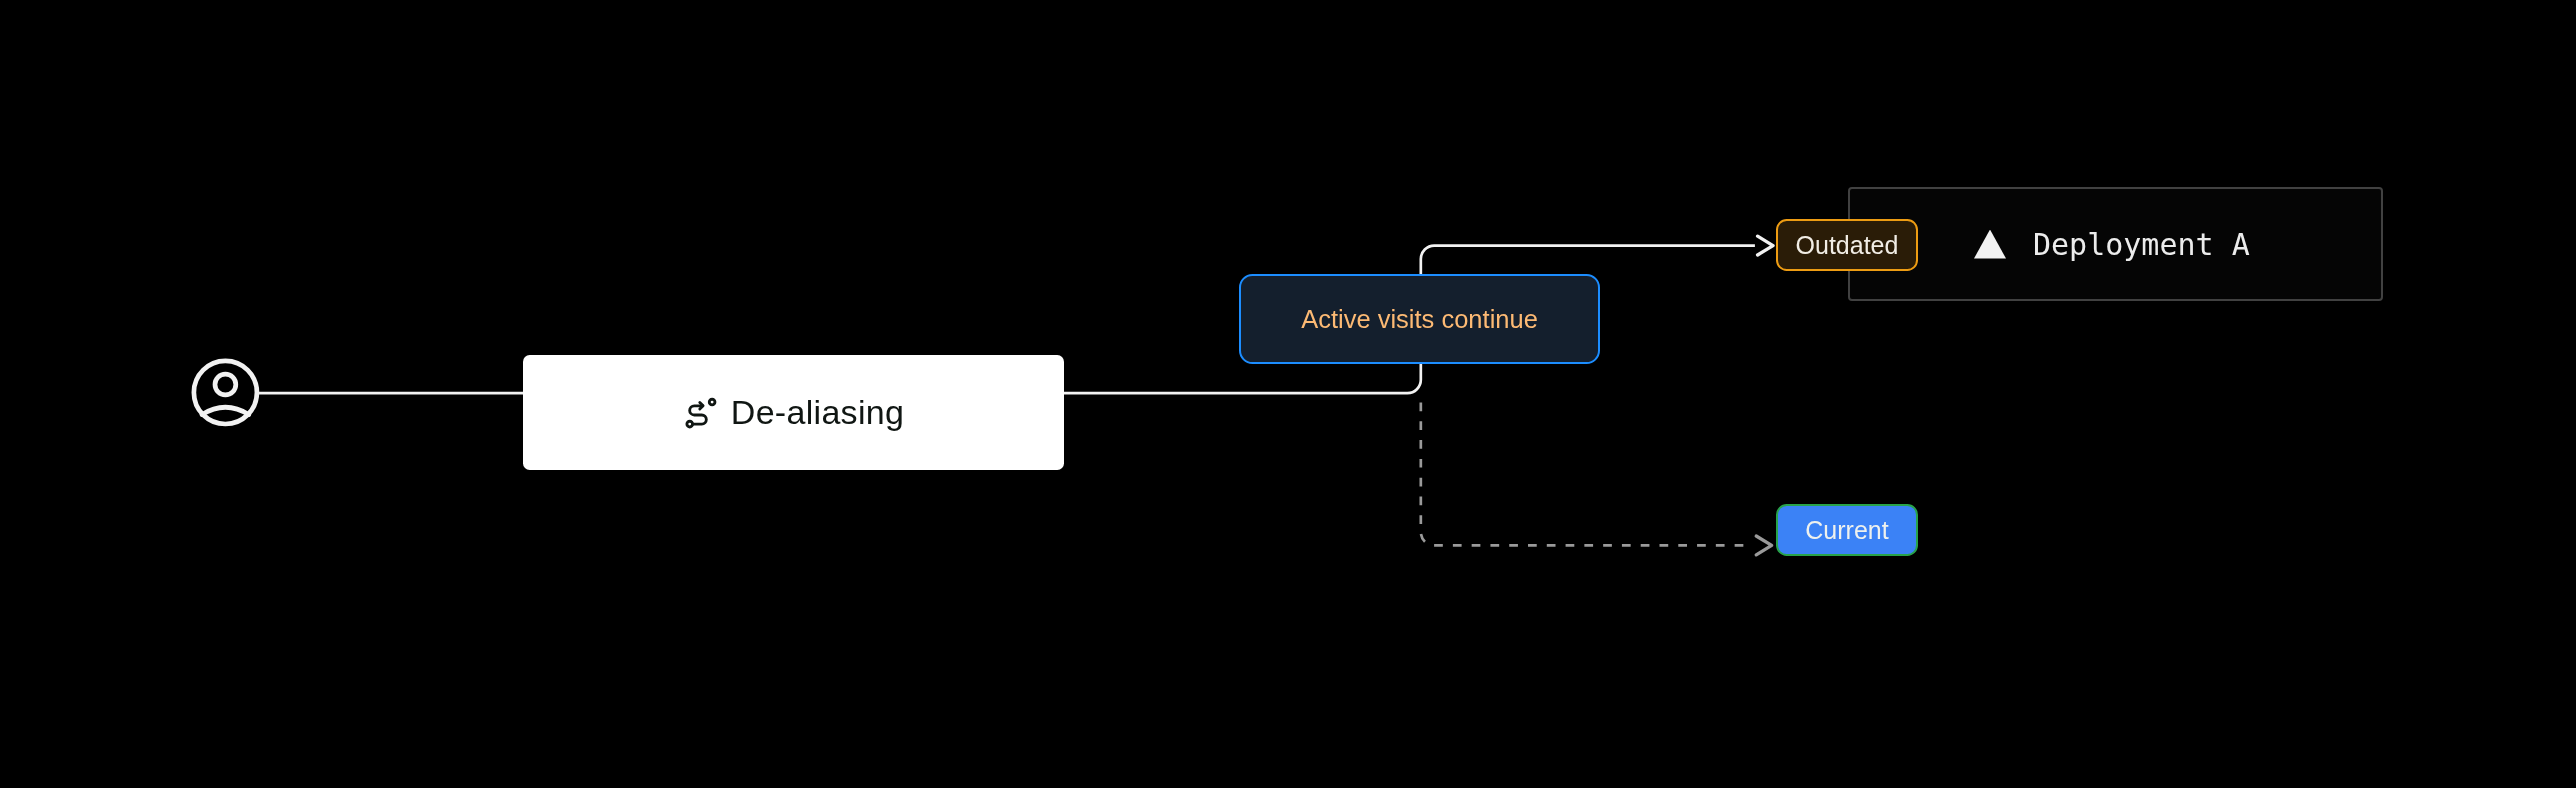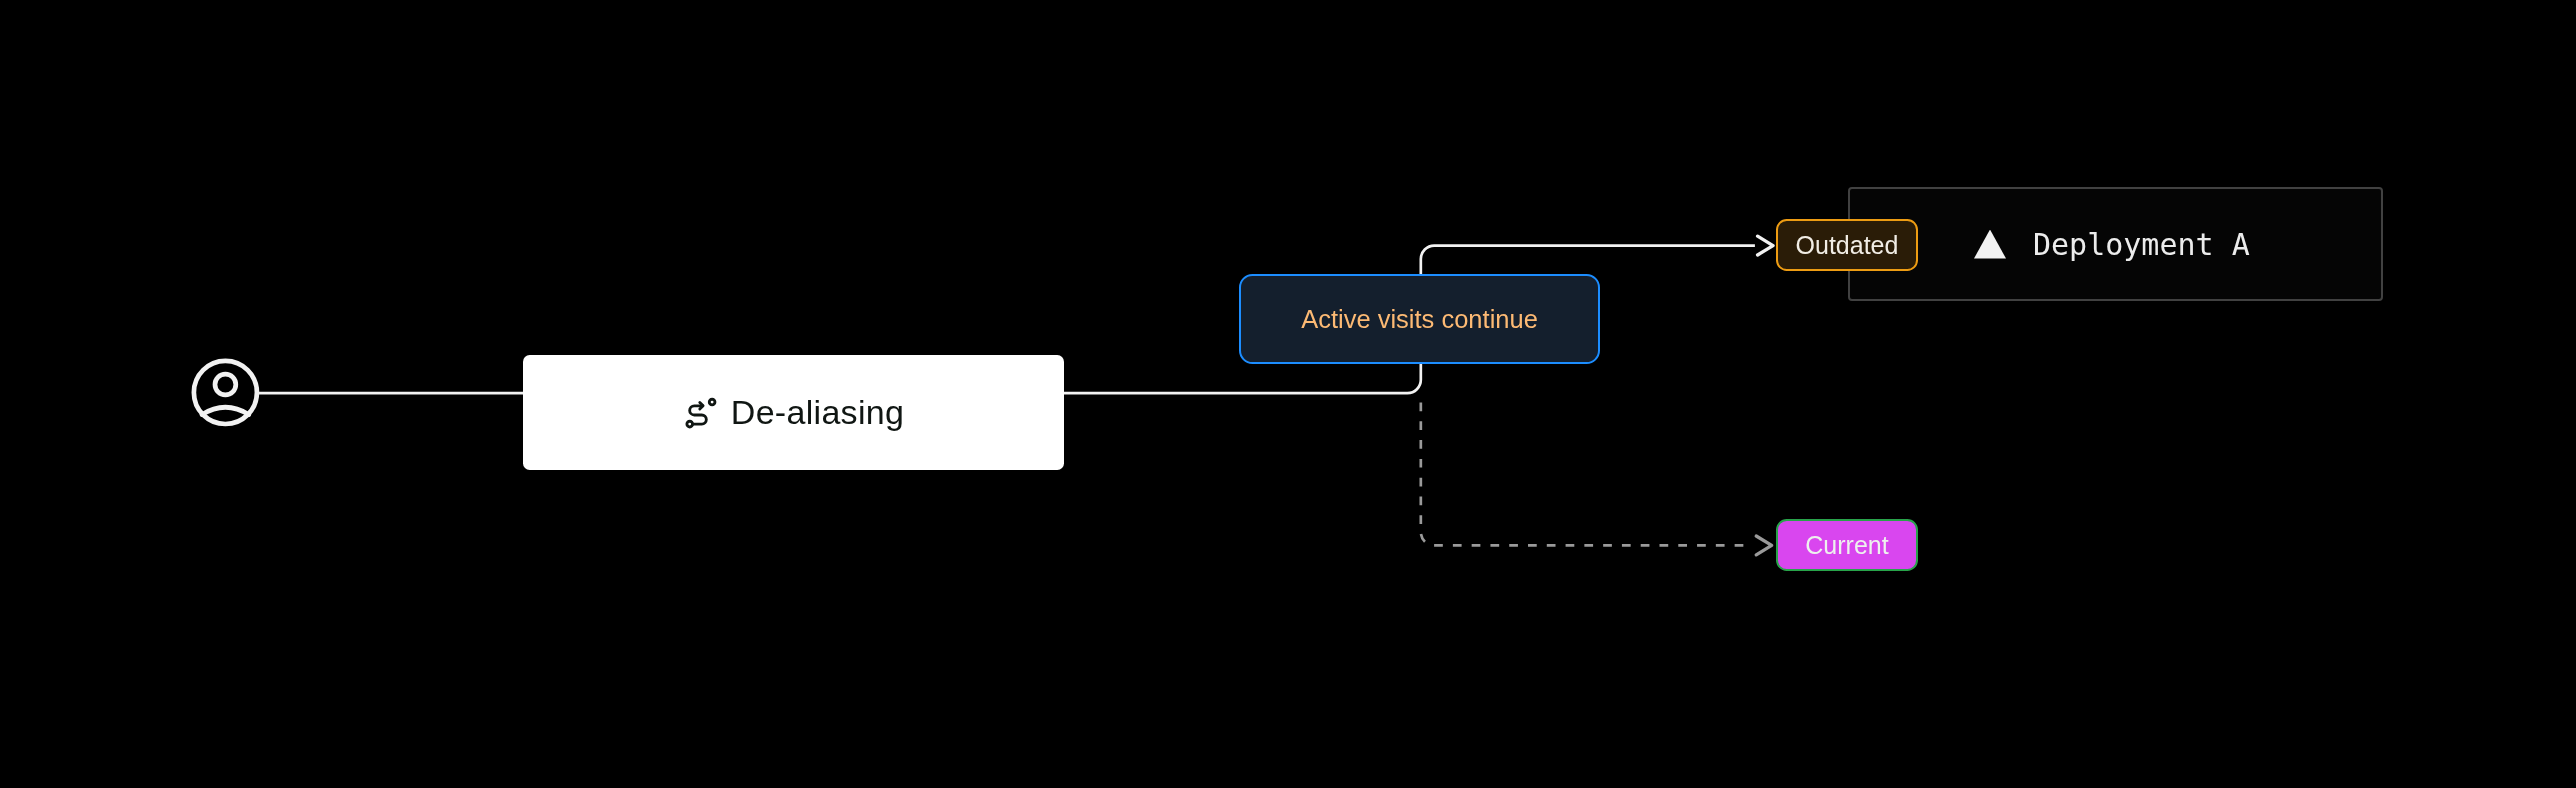--- a/index.html
+++ b/index.html
@@ -90,22 +90,22 @@
     z-index: 4;
     font-size: 25px;
   }
   #badge-outdated {
     top: 219px;
     background: #2a1c07;
     border: 2px solid #ed9c13;
     color: #f1ede5;
   }
   #badge-current {
-    top: 519px;
-    background: #d946ef;
+    top: 504px;
+    background: #3b82f6;
     border: 2px solid #28a34a;
     color: #eef1ee;
   }
 </style>
 </head>
 <body>
 
 <div id="viewport">
 
   <svg id="wires" viewBox="0 0 3840 1176" xmlns="http://www.w3.org/2000/svg">

